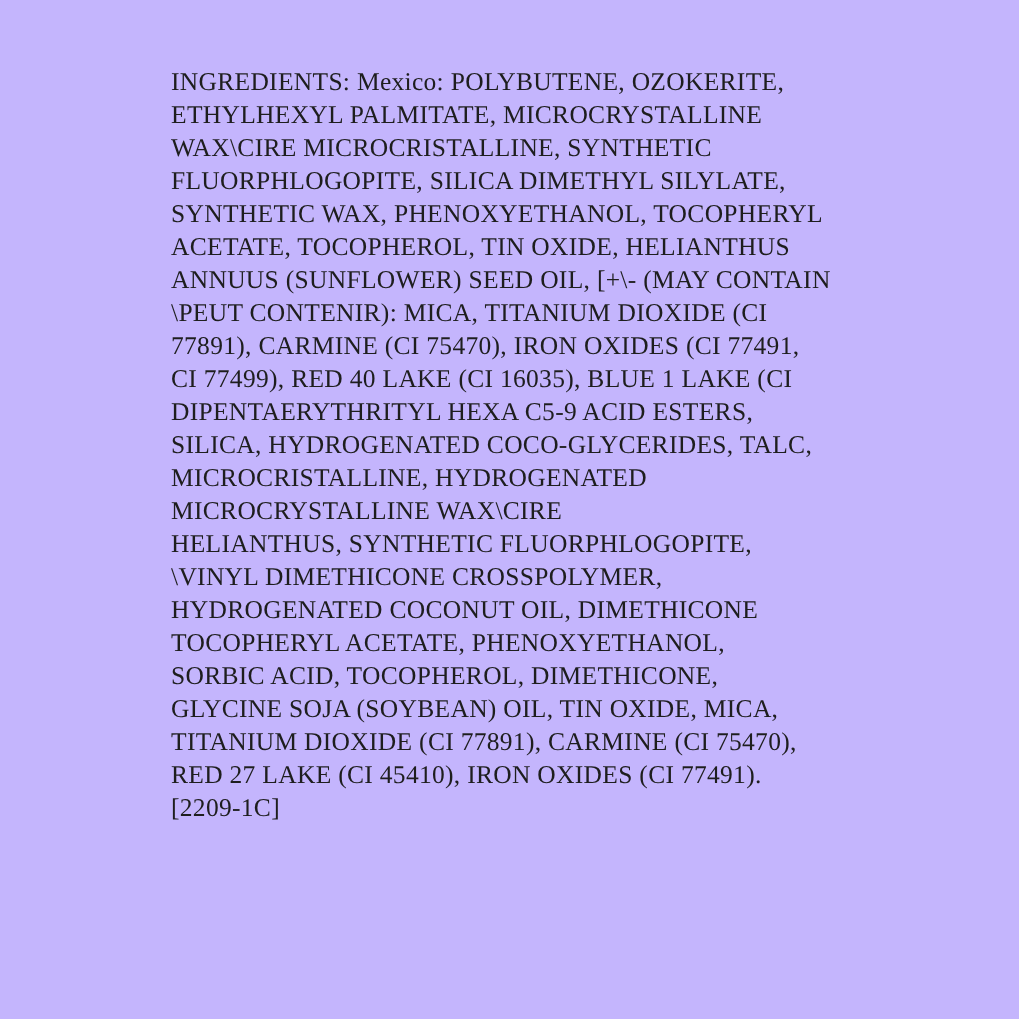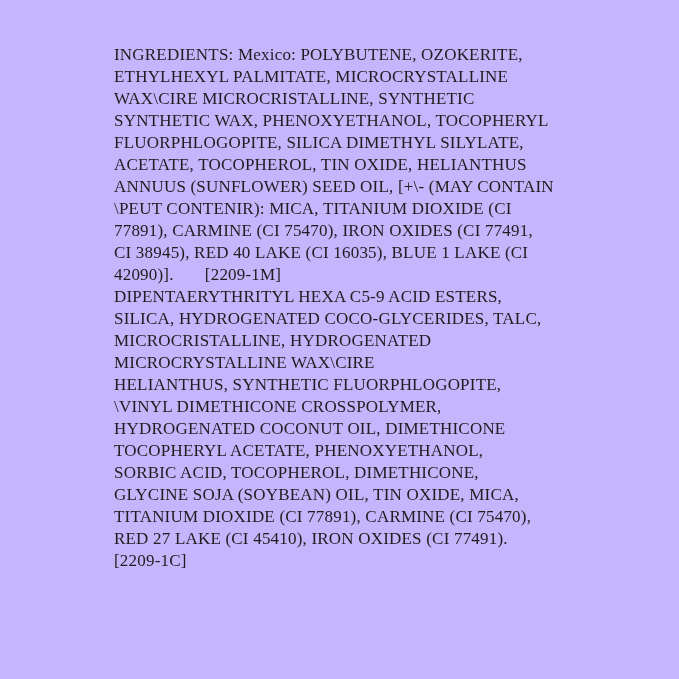--- a/index.html
+++ b/index.html
@@ -34,28 +34,27 @@
   }
 </style>
 </head>
 <body>
 
 <div class="page">
   <div class="ingredients-block">
     <div class="line">INGREDIENTS: Mexico: POLYBUTENE, OZOKERITE,</div>
     <div class="line">ETHYLHEXYL PALMITATE, MICROCRYSTALLINE</div>
     <div class="line">WAX\CIRE MICROCRISTALLINE, SYNTHETIC</div>
+    <div class="line">FLUORPHLOGOPITE, SILICA DIMETHYL SILYLATE,</div>
     <div class="line">SYNTHETIC WAX, PHENOXYETHANOL, TOCOPHERYL</div>
-    <div class="line">FLUORPHLOGOPITE, SILICA DIMETHYL SILYLATE,</div>
     <div class="line">ACETATE, TOCOPHEROL, TIN OXIDE, HELIANTHUS</div>
     <div class="line">ANNUUS (SUNFLOWER) SEED OIL, [+\- (MAY CONTAIN</div>
     <div class="line">\PEUT CONTENIR): MICA, TITANIUM DIOXIDE (CI</div>
     <div class="line">77891), CARMINE (CI 75470), IRON OXIDES (CI 77491,</div>
-    <div class="line">CI 38945), RED 40 LAKE (CI 16035), BLUE 1 LAKE (CI</div>
-    <div class="line">42090)].       [2209-1M]</div>
+    <div class="line">CI 77499), RED 40 LAKE (CI 16035), BLUE 1 LAKE (CI</div>
     <div class="line">DIPENTAERYTHRITYL HEXA C5-9 ACID ESTERS,</div>
     <div class="line">SILICA, HYDROGENATED COCO-GLYCERIDES, TALC,</div>
     <div class="line">MICROCRISTALLINE, HYDROGENATED</div>
     <div class="line">MICROCRYSTALLINE WAX\CIRE</div>
     <div class="line">HELIANTHUS, SYNTHETIC FLUORPHLOGOPITE,</div>
     <div class="line">\VINYL DIMETHICONE CROSSPOLYMER,</div>
     <div class="line">HYDROGENATED COCONUT OIL, DIMETHICONE</div>
     <div class="line">TOCOPHERYL ACETATE, PHENOXYETHANOL,</div>
     <div class="line">SORBIC ACID, TOCOPHEROL, DIMETHICONE,</div>
     <div class="line">GLYCINE SOJA (SOYBEAN) OIL, TIN OXIDE, MICA,</div>

